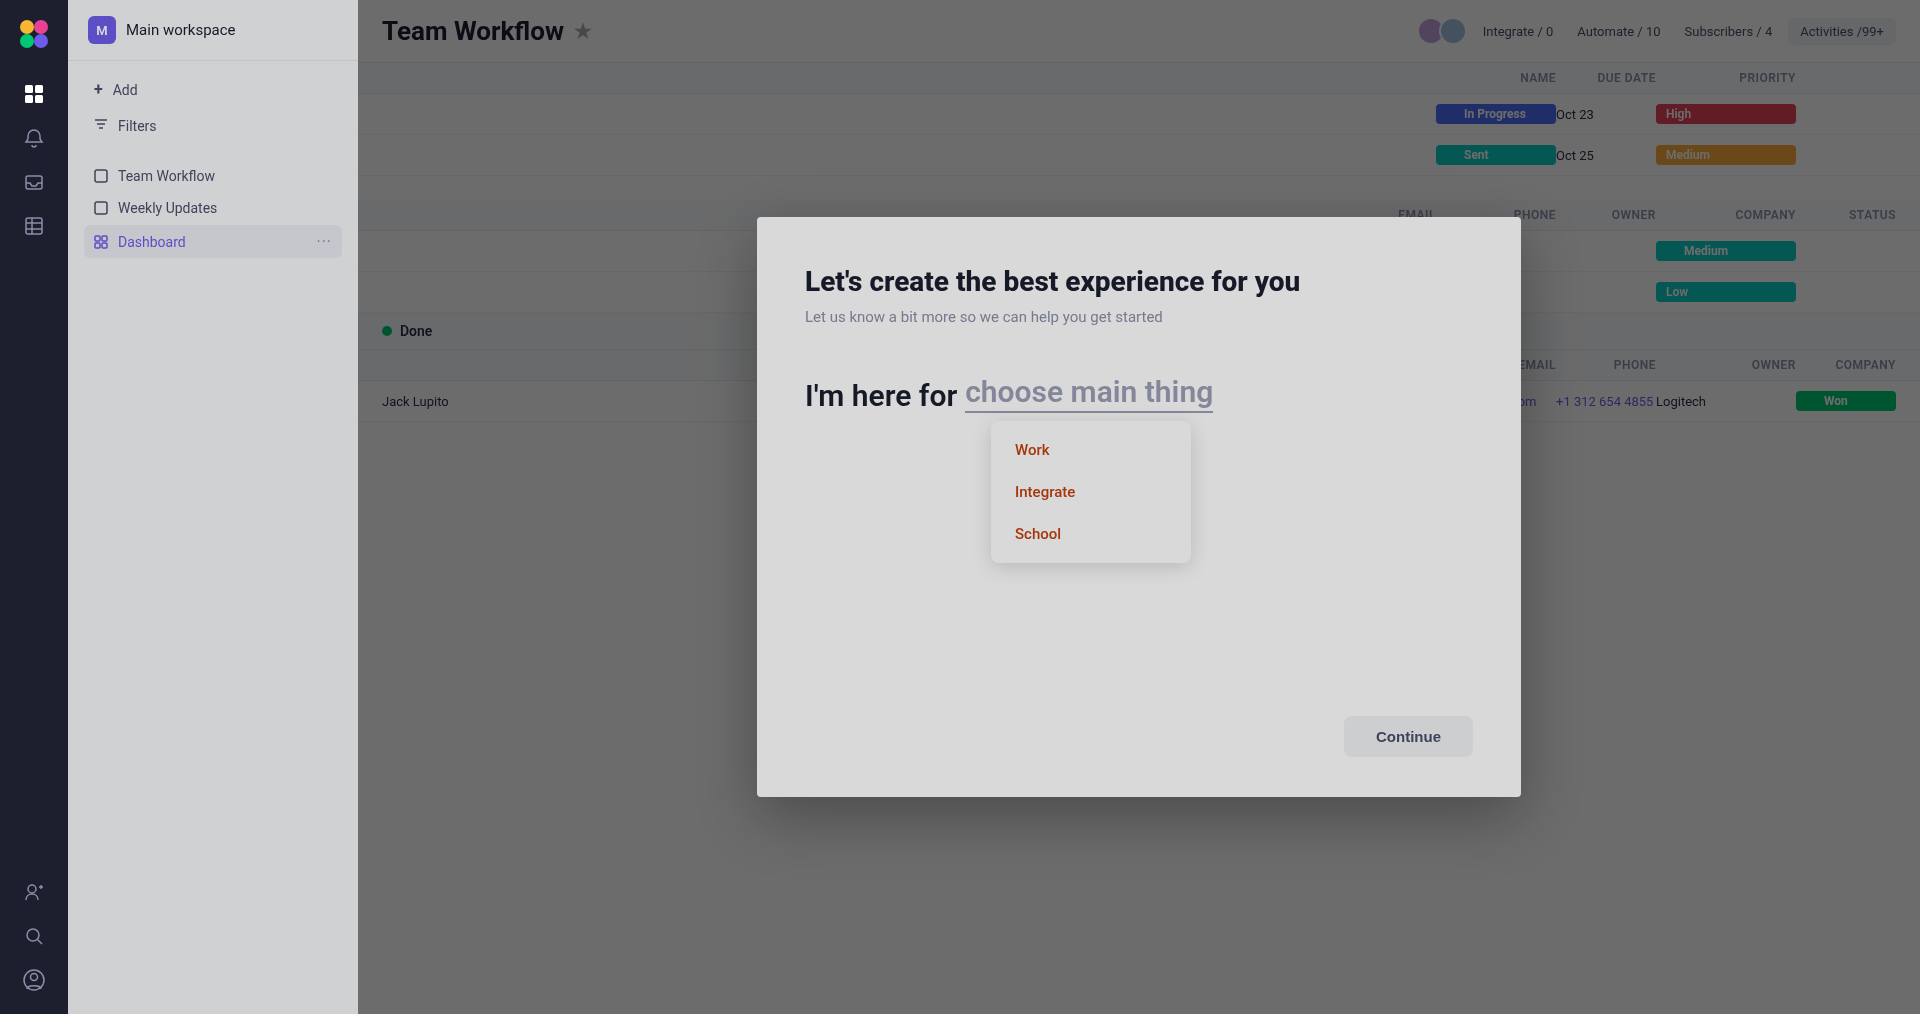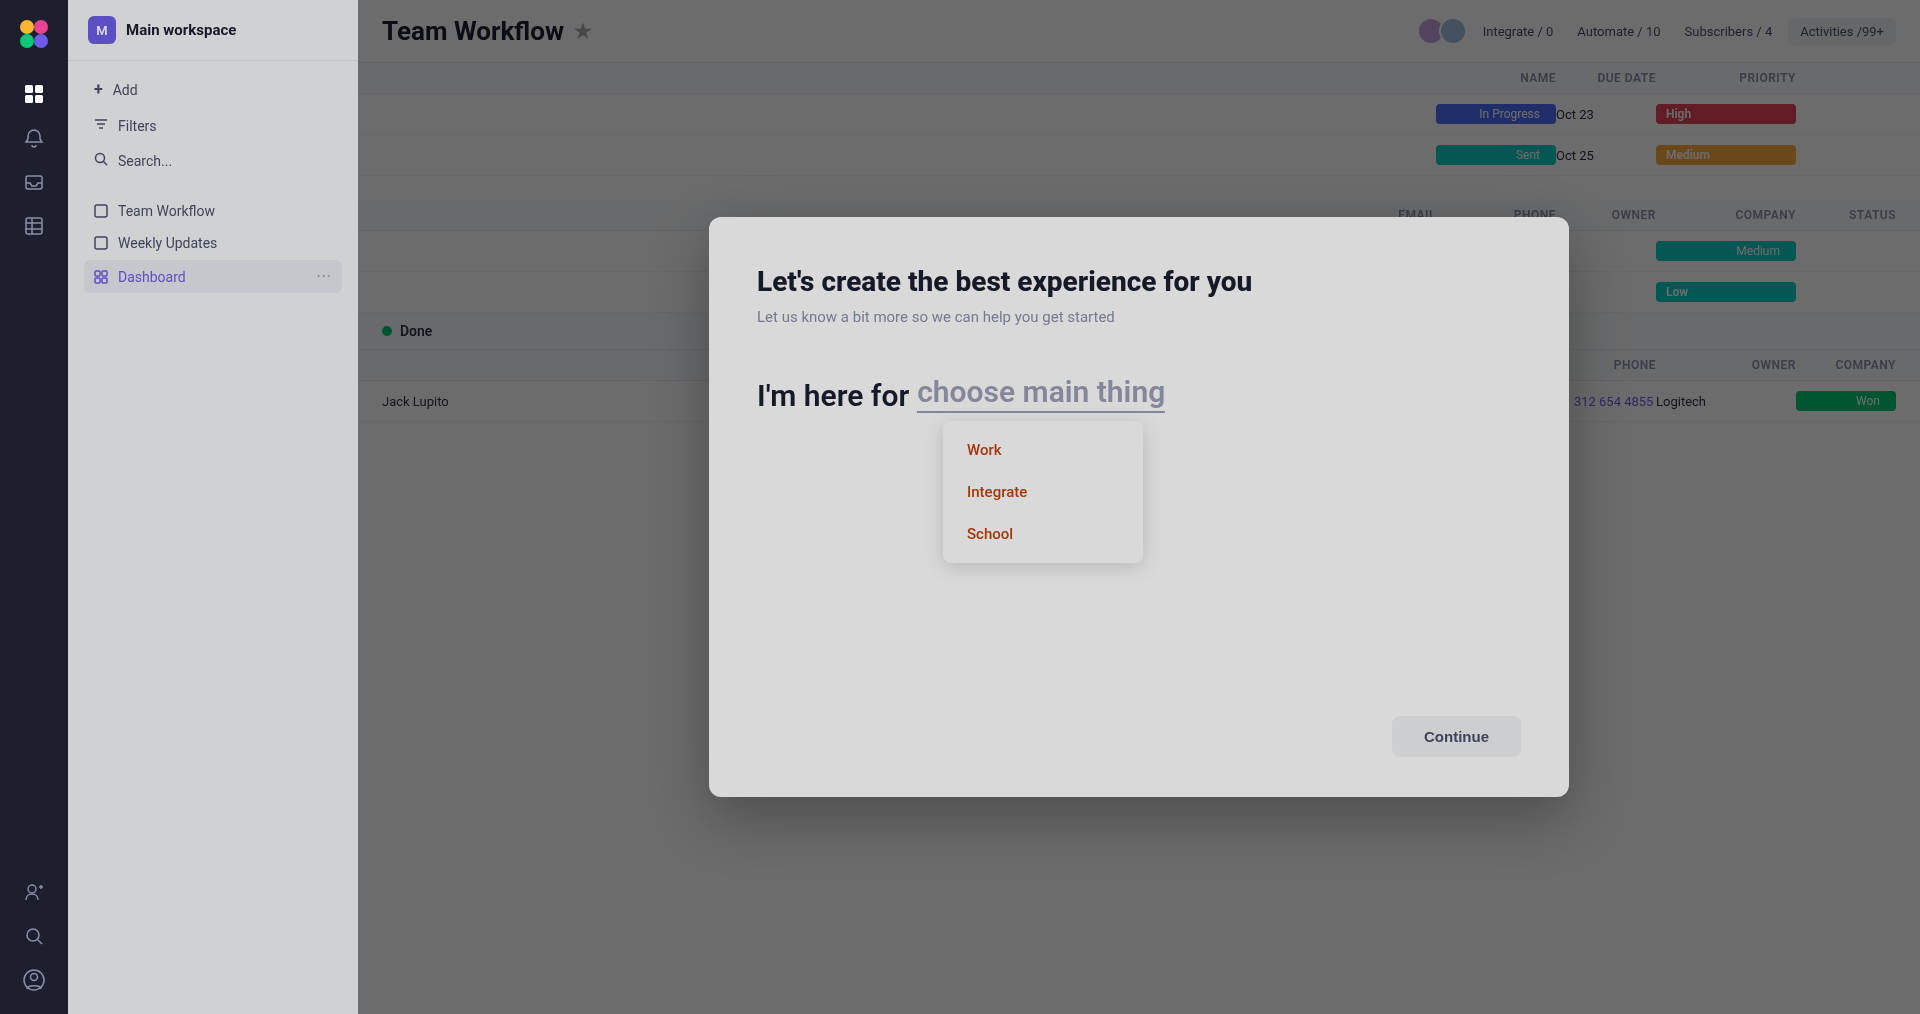--- a/index.html
+++ b/index.html
@@ -76,21 +76,21 @@
       border-radius: 6px;
       display: flex;
       align-items: center;
       justify-content: center;
       color: white;
       font-size: 13px;
       font-weight: 600;
     }
     .workspace-name {
       font-size: 15px;
-      font-weight: 700;
+      font-weight: 400;
       color: #1a1d2e;
     }
     .nav-actions {
       display: flex;
       flex-direction: column;
       padding: 12px 16px;
       gap: 4px;
     }
     .nav-action-item {
       display: flex;
@@ -201,27 +201,27 @@
     .table-row {
       display: grid;
       grid-template-columns: 1fr 120px 100px 140px 100px;
       padding: 10px 24px;
       border-bottom: 1px solid #f0f2f5;
       align-items: center;
       font-size: 13px;
       color: #2d3048;
     }
     .status-badge {
-      padding: 3px 16px;
+      padding: 3px 28px;
       border-radius: 4px;
       font-size: 12px;
-      font-weight: 400;
+      font-weight: 700;
       color: white;
       display: inline-block;
-      text-align: right;
+      text-align: left;
     }
     .badge-blue { background: #4a6cf7; }
     .badge-green { background: #00c875; }
     .badge-teal { background: #0accc5; }
     .priority-badge {
       padding: 3px 10px;
       border-radius: 4px;
       font-size: 12px;
       font-weight: 600;
       color: white;
@@ -254,22 +254,22 @@
       position: absolute;
       top: 0; left: 0; right: 0; bottom: 0;
       background: rgba(0,0,0,0.5);
       display: flex;
       align-items: center;
       justify-content: center;
       z-index: 100;
     }
     .modal {
       background: #ffffff;
-      border-radius: 12px;
-      width: 860px;
+      border-radius: 4px;
+      width: 764px;
       min-height: 580px;
       padding: 48px 48px 40px;
       display: flex;
       flex-direction: column;
       position: relative;
       box-shadow: 0 20px 60px rgba(0,0,0,0.3);
     }
     .modal-title {
       font-size: 28px;
       font-weight: 800;
@@ -409,29 +409,20 @@
     <div class="nav-action-item">
       <span>
         <svg width="14" height="14" viewBox="0 0 14 14" fill="none" stroke="currentColor" stroke-width="1.5">
           <line x1="1" y1="3" x2="13" y2="3"></line>
           <line x1="3" y1="7" x2="11" y2="7"></line>
           <line x1="5" y1="11" x2="9" y2="11"></line>
         </svg>
       </span>
       <span>Filters</span>
     </div>
-    <div class="nav-action-item">
-      <span>
-        <svg width="14" height="14" viewBox="0 0 14 14" fill="none" stroke="currentColor" stroke-width="1.5">
-          <circle cx="6" cy="6" r="4.5"></circle>
-          <line x1="9.5" y1="9.5" x2="13" y2="13"></line>
-        </svg>
-      </span>
-      <span>Search...</span>
-    </div>
   </div>
   <div class="nav-section">
     <div class="nav-item">
       <svg width="14" height="14" viewBox="0 0 14 14" fill="none" stroke="currentColor" stroke-width="1.5">
         <rect x="1" y="1" width="12" height="12" rx="2"></rect>
       </svg>
       <span>Team Workflow</span>
     </div>
     <div class="nav-item">
       <svg width="14" height="14" viewBox="0 0 14 14" fill="none" stroke="currentColor" stroke-width="1.5">

